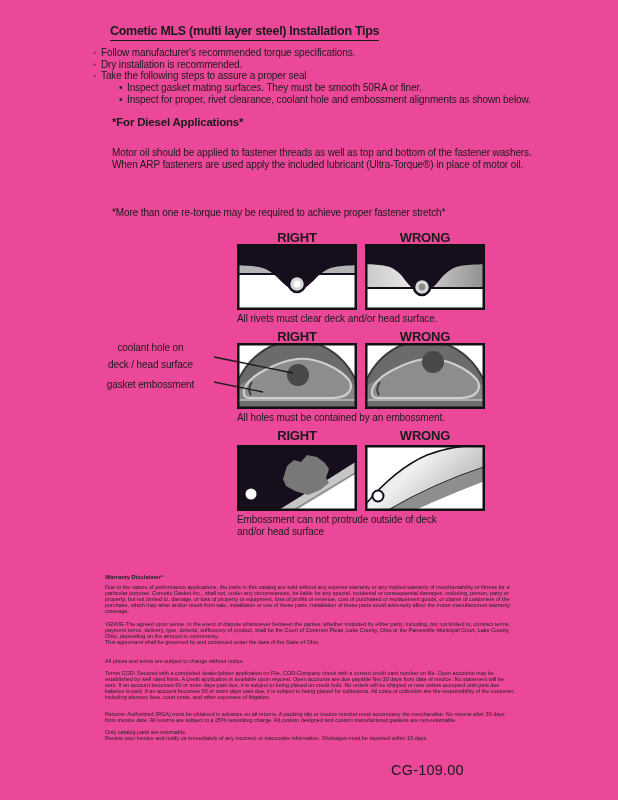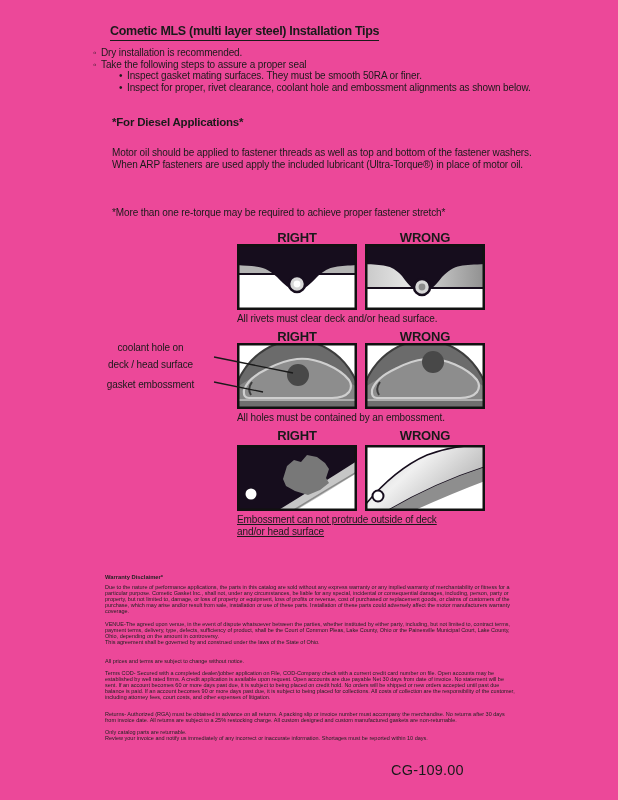--- a/index.html
+++ b/index.html
@@ -18,21 +18,21 @@
   .diesel-h{left:112px;top:116px;font-size:11.5px;font-weight:bold;letter-spacing:-0.2px;}
   .para{left:112px;width:436px;font-size:10px;line-height:11.9px;letter-spacing:-0.12px;}
   .p1{top:135px;margin-top:12px;} .p2{top:164px;} .p3{top:207px;}
 
   .dlabel{font-size:13px;font-weight:bold;width:120px;text-align:center;letter-spacing:-0.2px;}
   .r1l{top:230px;} .r2l{top:329px;} .r3l{top:428px;}
   .cl{left:237px;} .cr{left:365px;}
   .dbox{width:120px;height:66px;}
   .b1{top:244px;} .b2{top:343px;} .b3{top:445px;}
   .dcap{font-size:10px;letter-spacing:-0.1px;line-height:12px;white-space:pre-line;}
-  .cap1{left:237px;top:313px;} .cap2{left:237px;top:412px;} .cap3{left:237px;top:514px;text-decoration:underline;}
+  .cap1{left:237px;top:313px;} .cap2{left:237px;top:412px;} .cap3{left:237px;top:514px;}
 
   .ann{font-size:10px;letter-spacing:-0.12px;text-align:center;line-height:17px;
        white-space:pre-line;width:125px;}
   .ann1{left:88px;top:339px;} .ann2{left:88px;top:376px;}
   .leader-overlay{left:0;top:0;pointer-events:none;}
 
   .warr{left:105px;width:412px;font-size:5.5px;line-height:6px;color:#222;}
   .warr-h{top:574px;font-weight:bold;font-size:5.8px;}
   .wp1{top:584px;} .wp2{top:621px;white-space:pre-line;} .wp3{top:658px;}
   .wp4{top:670px;} .wp5{top:711px;} .wp6{top:729px;white-space:pre-line;}
@@ -40,20 +40,21 @@
   .footer-code{left:391px;top:762px;font-size:14.5px;letter-spacing:0.2px;color:#1a1a1a;}
 </style>
 </head>
 <body>
 
 <div class="page">
 
   <div class="abs title">Cometic MLS (multi layer steel) Installation Tips</div>
 
   <div class="abs bullets">
+    <div class="brow"><span class="mk">◦</span><span>Follow manufacturer's recommended torque specifications.</span></div>
     <div class="brow"><span class="mk">◦</span><span>Dry installation is recommended.</span></div>
     <div class="brow"><span class="mk">◦</span><span>Take the following steps to assure a proper seal</span></div>
     <div class="brow sub"><span class="mk">•</span><span>Inspect gasket mating surfaces.  They must be smooth 50RA or finer.</span></div>
     <div class="brow sub"><span class="mk">•</span><span>Inspect for proper, rivet clearance, coolant hole and embossment alignments as shown below.</span></div>
   </div>
 
   <div class="abs diesel-h">*For Diesel Applications*</div>
   <div class="abs para p1">Motor oil should be applied to fastener threads as well as top and bottom of the fastener washers. When ARP fasteners are used apply the included lubricant (Ultra-Torque®) in place of motor oil.</div>
   <div class="abs para p3">*More than one re-torque may be required to achieve proper fastener stretch*</div>
 

